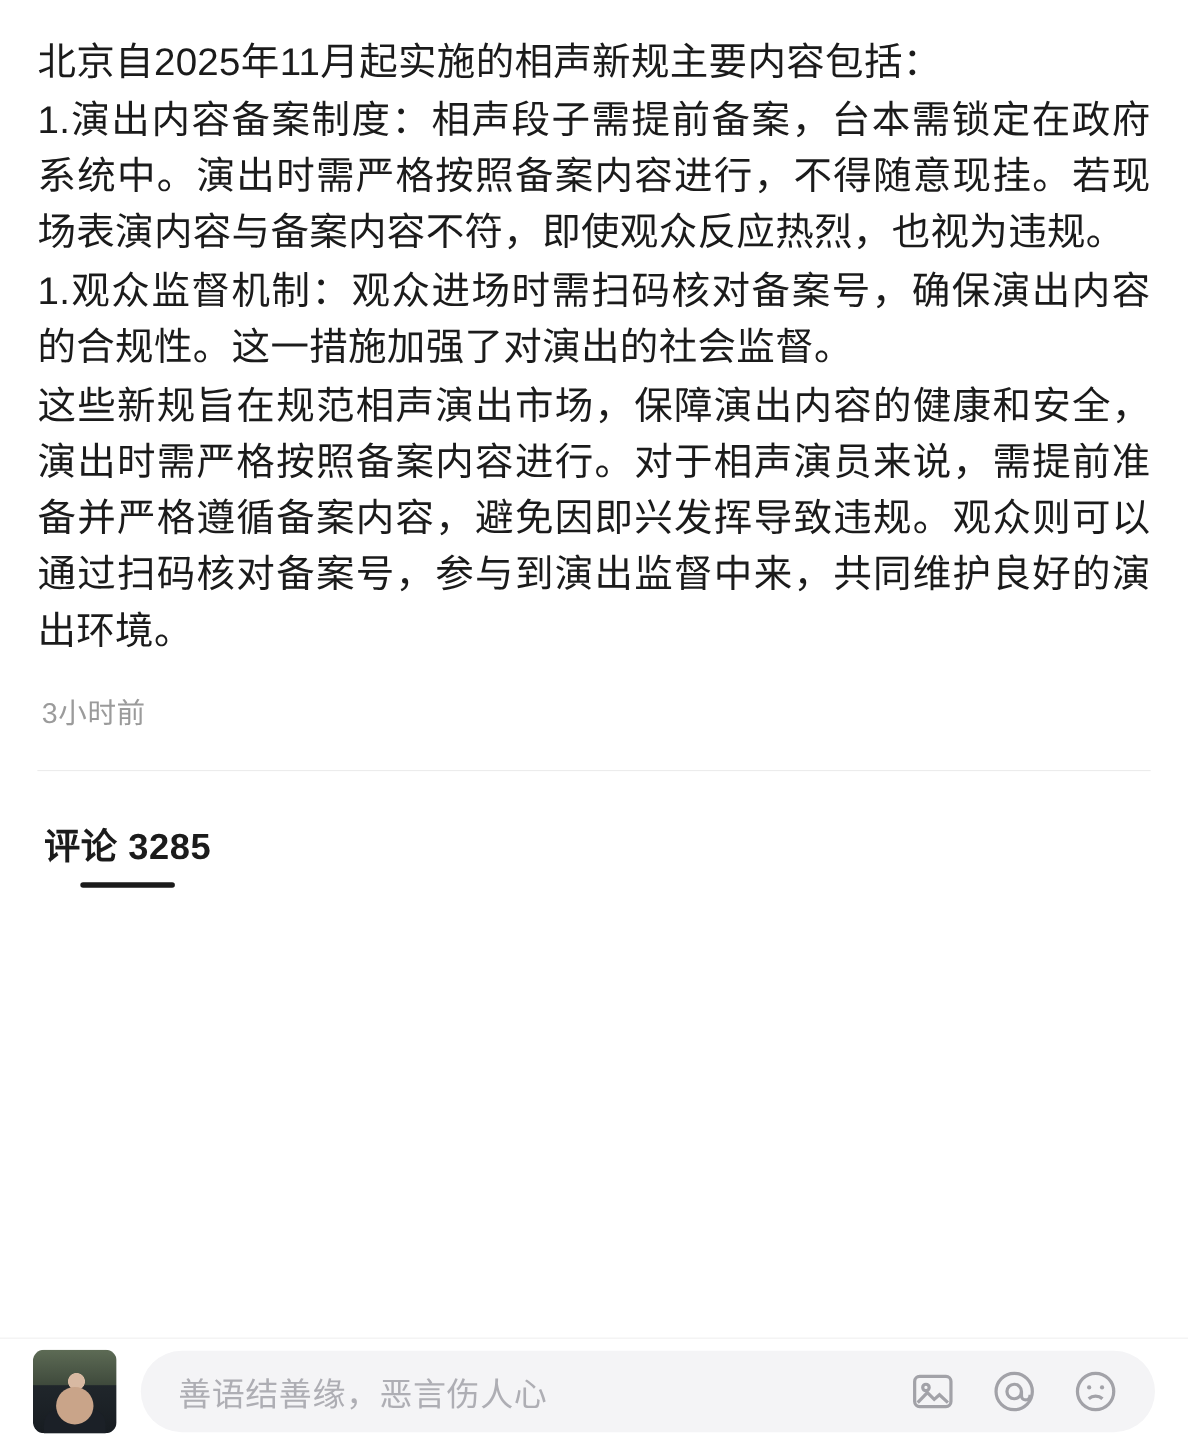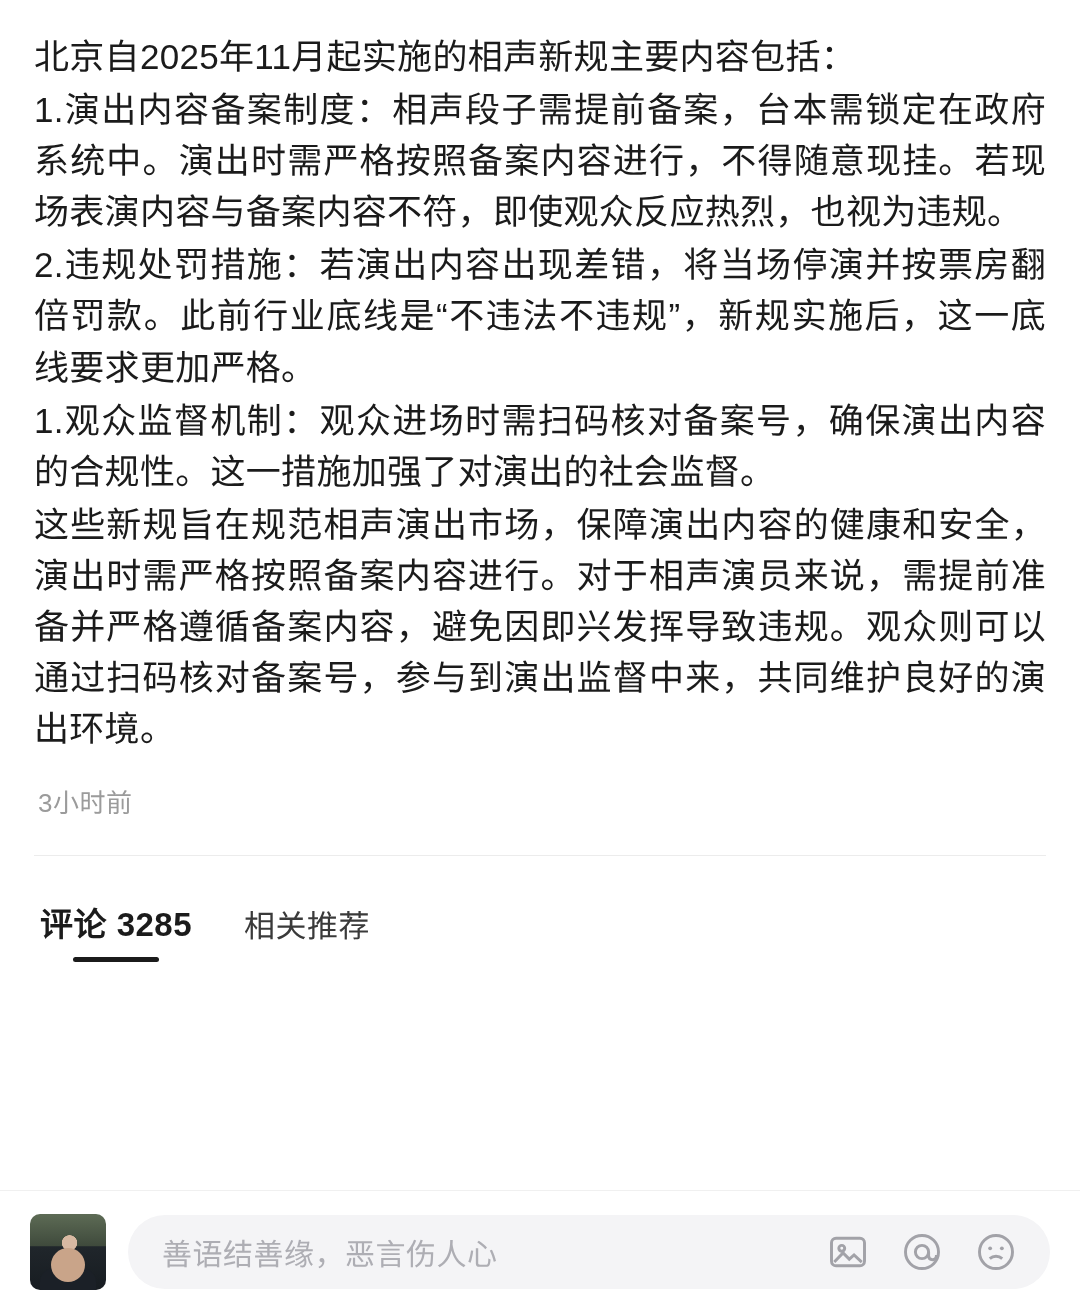--- a/index.html
+++ b/index.html
@@ -74,21 +74,21 @@
     height: 5px;
     border-radius: 3px;
     background: #1b1b1b;
   }
 
   .comment-bar {
     position: absolute;
     left: 0;
     right: 0;
     bottom: 0;
-    height: 122px;
+    height: 96px;
     display: flex;
     align-items: center;
     padding: 0 30px;
     box-sizing: border-box;
     background: #ffffff;
     border-top: 1px solid #f0f0f0;
   }
 
   .avatar {
     width: 76px;
@@ -156,34 +156,30 @@
     color: #a2a2a8;
     display: block;
   }
 </style>
 </head>
 <body>
 
 <div class="article">
   <p>北京自2025年11月起实施的相声新规主要内容包括：</p>
   <p>1.演出内容备案制度：相声段子需提前备案，台本需锁定在政府系统中。演出时需严格按照备案内容进行，不得随意现挂。若现场表演内容与备案内容不符，即使观众反应热烈，也视为违规。</p>
-  <p>2.违规处罚措施：若演出内容出现差错，将当场停演并按票房翻倍罚款。此前行业底线是“不违法不违规”，新规实施后，这一底线要求更加严格。</p>
   <p>1.观众监督机制：观众进场时需扫码核对备案号，确保演出内容的合规性。这一措施加强了对演出的社会监督。</p>
   <p>这些新规旨在规范相声演出市场，保障演出内容的健康和安全，演出时需严格按照备案内容进行。对于相声演员来说，需提前准备并严格遵循备案内容，避免因即兴发挥导致违规。观众则可以通过扫码核对备案号，参与到演出监督中来，共同维护良好的演出环境。</p>
   <div class="timestamp">3小时前</div>
 </div>
 
 <div class="divider"></div>
 
 <div class="tabs">
   <div class="tab active">
     <span class="tab-label">评论 3285</span>
-  </div>
-  <div class="tab inactive">
-    <span class="tab-label">相关推荐</span>
   </div>
 </div>
 
 <div class="comment-bar">
   <div class="avatar"></div>
   <div class="comment-input">
     <span class="comment-placeholder">善语结善缘，恶言伤人心</span>
     <span class="comment-actions">
       <span>
         <svg class="c-icon" viewBox="0 0 24 24" fill="none" stroke="currentColor" stroke-width="1.6">

